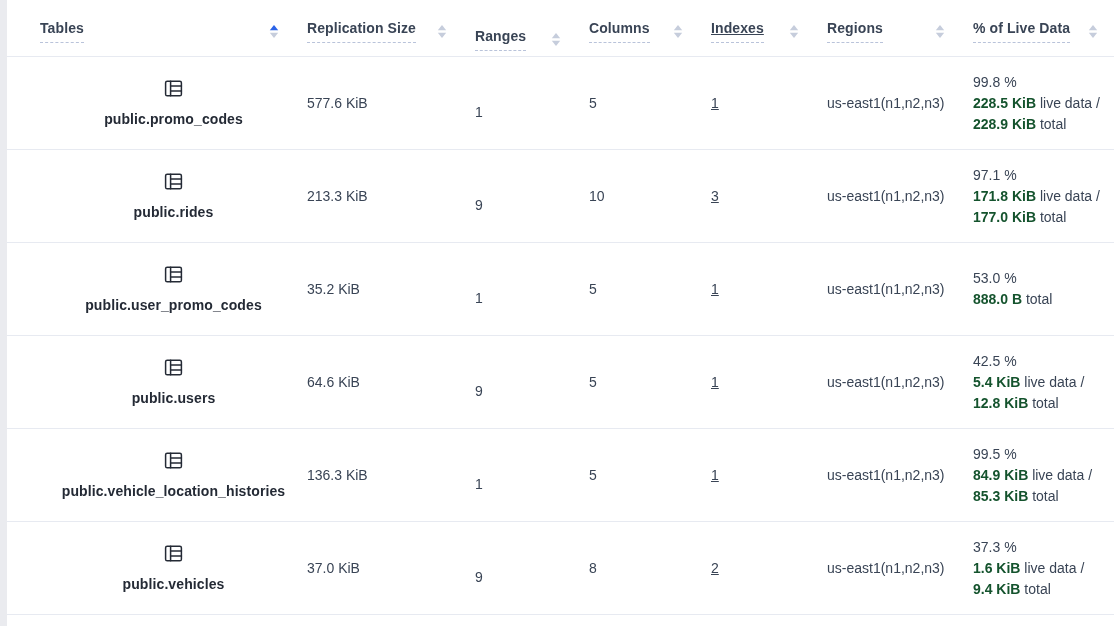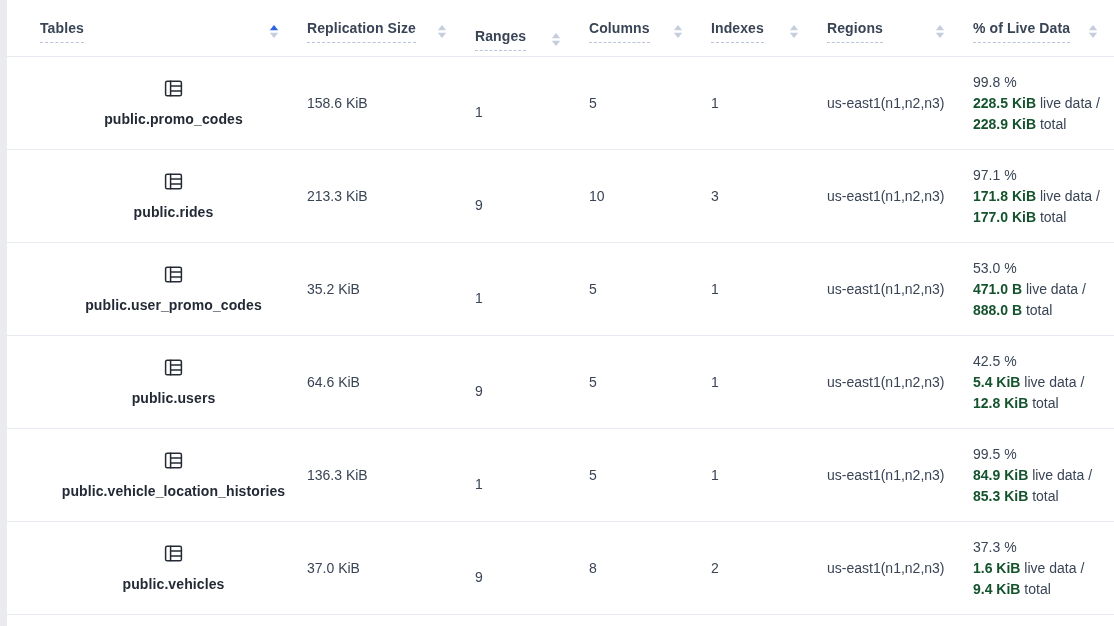--- a/index.html
+++ b/index.html
@@ -18,21 +18,21 @@
   .card {
     position: absolute; left: 7px; top: 0;
     width: 1107px; height: 626px;
     background: #ffffff;
   }
   
   .c-name    { width: 300px; padding-left: 33px; }
   .c-size    { width: 168px; }
   .c-ranges  { width: 114px; margin-top: 17px; }
   .c-columns { width: 122px; }
-  .c-indexes { width: 116px; }
+  .c-indexes { width: 116px; text-decoration: underline; }
   .c-regions { width: 146px; }
   .c-live    { flex: 1; }
   
   .thead {
     display: flex;
     height: 57px;
     align-items: center;
     padding-top: 6px;
     border-bottom: 1px solid #e7eaf1;
   }
@@ -151,21 +151,21 @@
         <span class="table-icon">
           <svg width="19" height="19" viewBox="0 0 19 19" fill="none" stroke="#242a35" stroke-width="1.5" stroke-linecap="round">
             <rect x="1.6" y="2.2" width="15.8" height="14.6" rx="1.6"></rect>
             <line x1="6.6" y1="2.2" x2="6.6" y2="16.8"></line>
             <line x1="6.6" y1="7.1" x2="17.4" y2="7.1"></line>
             <line x1="6.6" y1="12" x2="17.4" y2="12"></line>
           </svg>
         </span>
         <span class="tname">public.promo_codes</span>
       </div>
-      <div class="cell c-size">158.6 KiB</div>
+      <div class="cell c-size">577.6 KiB</div>
       <div class="cell c-ranges">1</div>
       <div class="cell c-columns">5</div>
       <div class="cell c-indexes">1</div>
       <div class="cell c-regions">us-east1(n1,n2,n3)</div>
       <div class="cell c-live live-cell">
         <div><span>99.8 %</span></div>
         <div>
           <span class="strong">228.5 KiB</span>
           <span>live data /</span>
         </div>
@@ -219,24 +219,20 @@
         <span class="tname">public.user_promo_codes</span>
       </div>
       <div class="cell c-size">35.2 KiB</div>
       <div class="cell c-ranges">1</div>
       <div class="cell c-columns">5</div>
       <div class="cell c-indexes">1</div>
       <div class="cell c-regions">us-east1(n1,n2,n3)</div>
       <div class="cell c-live live-cell">
         <div><span>53.0 %</span></div>
         <div>
-          <span class="strong">471.0 B</span>
-          <span>live data /</span>
-        </div>
-        <div>
           <span class="strong">888.0 B</span>
           <span>total</span>
         </div>
       </div>
     </div>
 
     <div class="row">
       <div class="cell c-name name-cell">
         <span class="table-icon">
           <svg width="19" height="19" viewBox="0 0 19 19" fill="none" stroke="#242a35" stroke-width="1.5" stroke-linecap="round">

